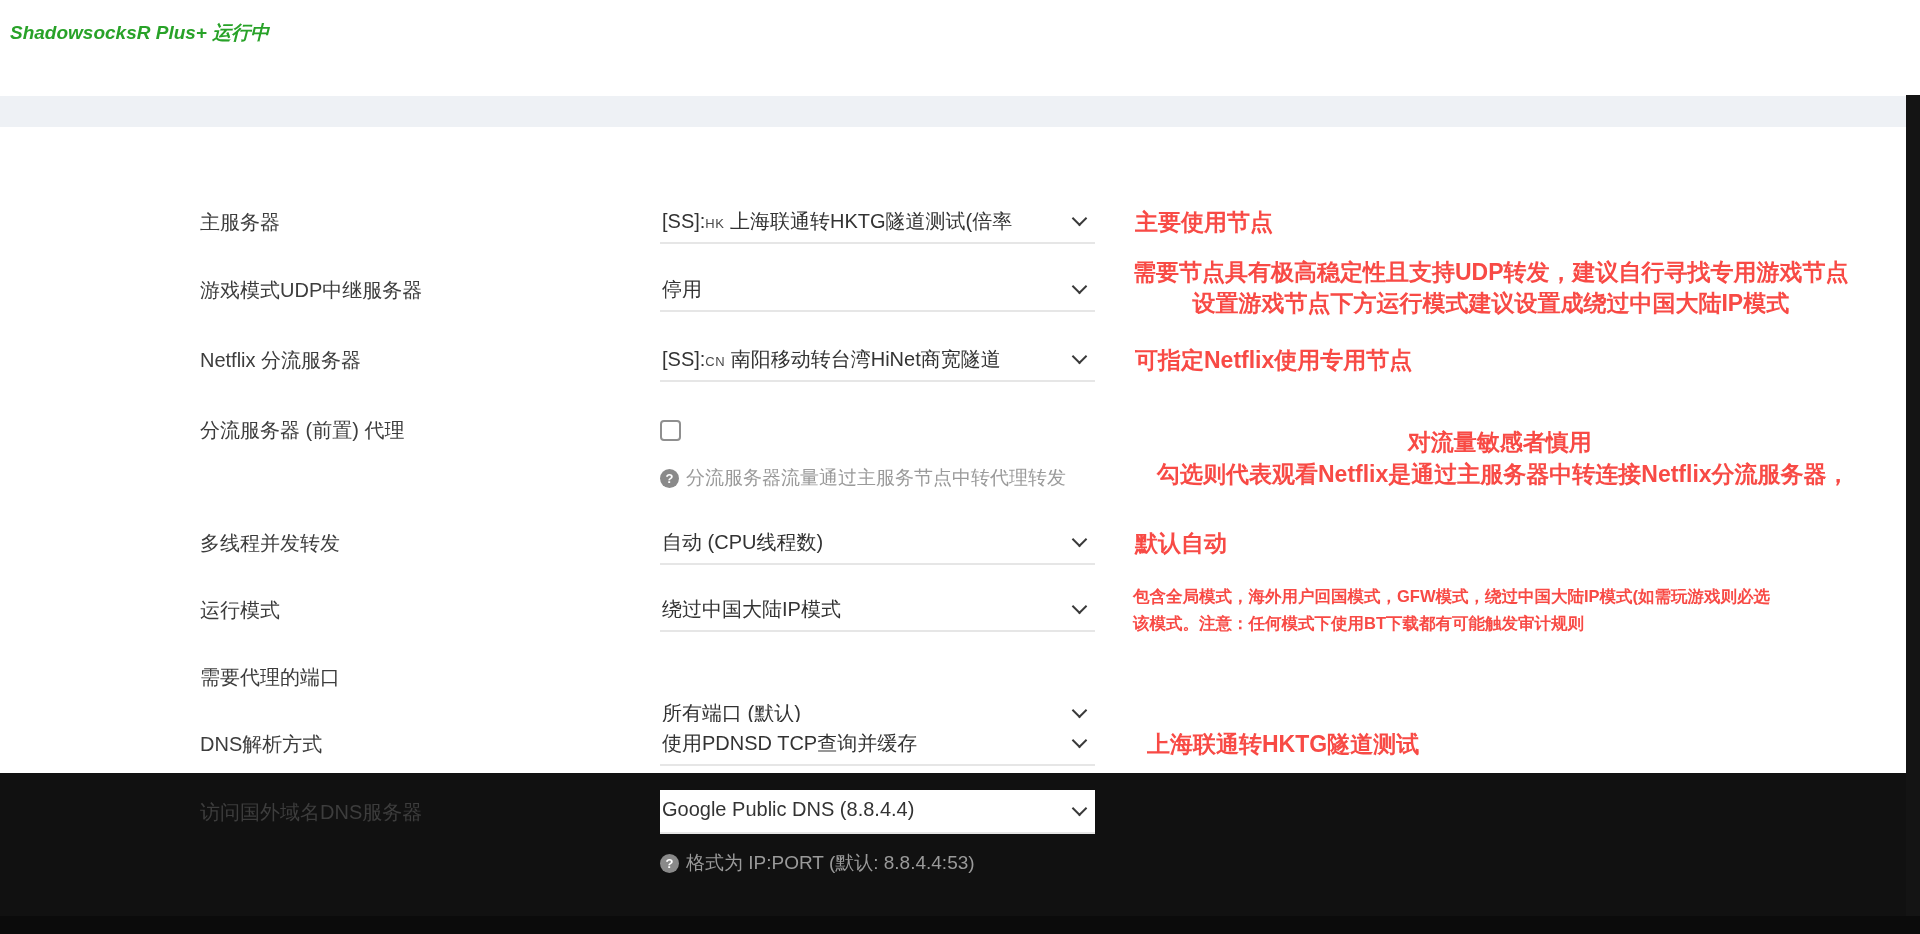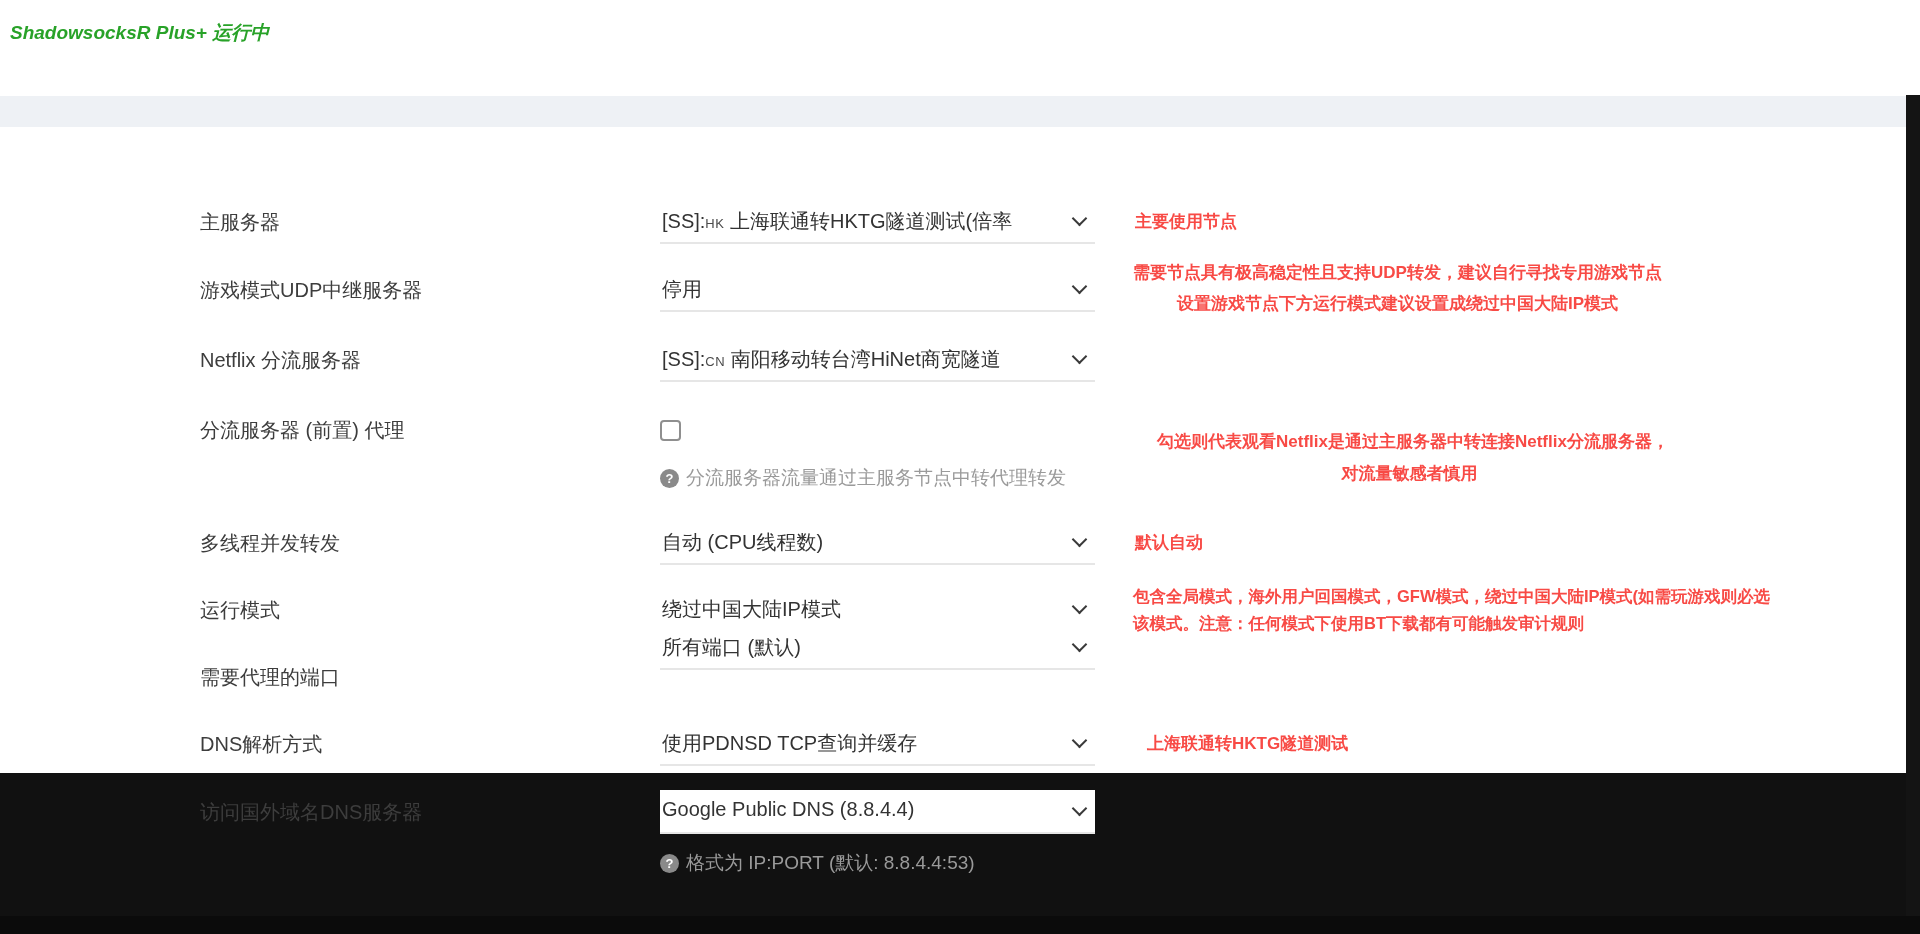--- a/index.html
+++ b/index.html
@@ -31,21 +31,21 @@
     position:absolute; left:2px; top:8px; max-width:400px;
     white-space:nowrap; overflow:hidden; font-size:20px; color:#333;text-align:right;
   }
   .region { font-size:13px; color:#4a4a4a; letter-spacing:0.5px; }
   .chev {
     position:absolute; right:10px; top:13px; width:11px; height:11px;
     border-right:2px solid #3a3a3a; border-bottom:2px solid #3a3a3a;
     transform:rotate(45deg);
   }
   .note {
-    position:absolute; color:#f84a45; font-size:17px; font-weight:600;
+    position:absolute; color:#f84a45; font-size:23px; font-weight:600;
     white-space:nowrap; line-height:44px;
   }
   .note-2l { line-height:31px;text-align:center; }
   .note-small { font-size:16.5px; font-weight:600; line-height:27px; }
   .helpline {
     position:absolute; left:660px; display:flex; align-items:center; gap:7px;
     color:#9a9a9a; font-size:19px; white-space:nowrap;
   }
   .help-q {
     width:19px; height:19px; border-radius:50%; background:#8a8a8a; color:#fff;
@@ -85,51 +85,52 @@
     <div class="note note-2l" style="left:1133px; top:257px">
       <div>需要节点具有极高稳定性且支持UDP转发，建议自行寻找专用游戏节点</div>
       <div>设置游戏节点下方运行模式建议设置成绕过中国大陆IP模式</div>
     </div>
 
     <div class="flabel" style="top:338px">Netflix 分流服务器</div>
     <div class="sel" style="top:338px">
       <div class="sel-text"><span>[SS]:</span><span class="region">CN</span> <span>南阳移动转台湾HiNet商宽隧道</span></div>
       <span class="chev"></span>
     </div>
+    <div class="note" style="left:1135px; top:338px">可指定Netflix使用专用节点</div>
 
     <div class="flabel" style="top:408px">分流服务器 (前置) 代理</div>
     <div class="checkbox"></div>
     <div class="helpline" style="top:465px">
       <span class="help-q">?</span>
       <span>分流服务器流量通过主服务节点中转代理转发</span>
     </div>
     <div class="note note-2l" style="left:1150px; top:426px; line-height:32px">
+      <div>对流量敏感者慎用</div>
       <div style="padding-left:7px">勾选则代表观看Netflix是通过主服务器中转连接Netflix分流服务器，</div>
-      <div>对流量敏感者慎用</div>
     </div>
 
     <div class="flabel" style="top:521px">多线程并发转发</div>
     <div class="sel" style="top:521px">
       <div class="sel-text">自动 (CPU线程数)</div>
       <span class="chev"></span>
     </div>
     <div class="note" style="left:1135px; top:521px">默认自动</div>
 
     <div class="flabel" style="top:588px">运行模式</div>
     <div class="sel" style="top:588px">
       <div class="sel-text">绕过中国大陆IP模式</div>
       <span class="chev"></span>
     </div>
     <div class="note note-small" style="left:1133px; top:583px">
       <div>包含全局模式，海外用户回国模式，GFW模式，绕过中国大陆IP模式(如需玩游戏则必选</div>
       <div>该模式。注意：任何模式下使用BT下载都有可能触发审计规则</div>
     </div>
 
     <div class="flabel" style="top:655px">需要代理的端口</div>
-    <div class="sel" style="top:626px">
+    <div class="sel" style="top:692px">
       <div class="sel-text">所有端口 (默认)</div>
       <span class="chev"></span>
     </div>
 
     <div class="flabel" style="top:722px">DNS解析方式</div>
     <div class="sel" style="top:722px">
       <div class="sel-text">使用PDNSD TCP查询并缓存</div>
       <span class="chev"></span>
     </div>
     <div class="note" style="left:1147px; top:722px">上海联通转HKTG隧道测试</div>

